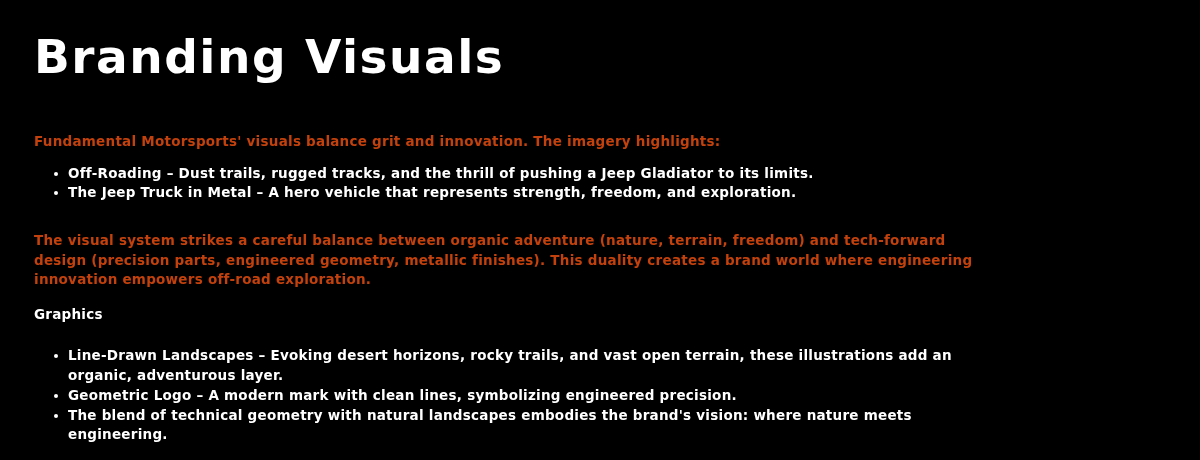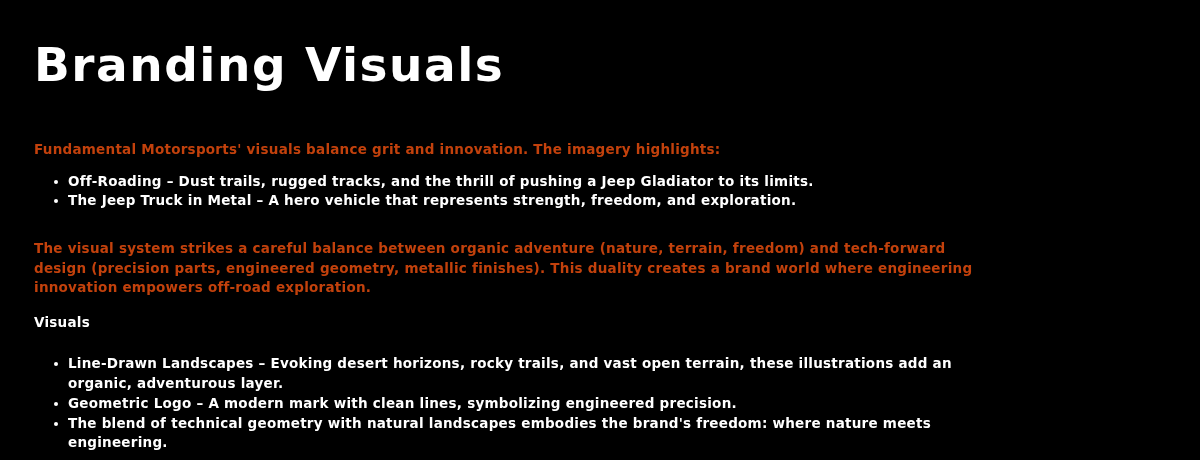--- a/index.html
+++ b/index.html
@@ -12,21 +12,21 @@
     height: 460px;
     overflow: hidden;
     font-family: "DejaVu Sans", sans-serif;
     color: #ffffff;
   }
   .page {
     position: relative;
     width: 1016px;
     height: 460px;
     box-sizing: border-box;
-    padding: 8px 34px;
+    padding: 0 34px;
   }
   .title {
     margin: 0;
     padding-top: 30px;
     font-family: "DejaVu Sans", sans-serif;
     font-size: 47px;
     font-weight: 700;
     letter-spacing: 1.5px;
     line-height: 1.15;
     color: #ffffff;
@@ -95,24 +95,24 @@
       <li>Off-Roading – Dust trails, rugged tracks, and the thrill of pushing a Jeep Gladiator to its limits.</li>
       <li>The Jeep Truck in Metal – A hero vehicle that represents strength, freedom, and exploration.</li>
     </ul>
 
     <div class="spacer-lg"></div>
 
     <p class="para wide">The visual system strikes a careful balance between organic adventure (nature, terrain, freedom) and tech-forward design (precision parts, engineered geometry, metallic finishes). This duality creates a brand world where engineering innovation empowers off-road exploration.</p>
 
     <div class="spacer-md"></div>
 
-    <p class="section-label">Visuals</p>
+    <p class="section-label">Graphics</p>
 
     <div class="spacer-sm"></div>
 
     <ul class="bullets">
       <li>Line-Drawn Landscapes – Evoking desert horizons, rocky trails, and vast open terrain, these illustrations add an organic, adventurous layer.</li>
       <li>Geometric Logo – A modern mark with clean lines, symbolizing engineered precision.</li>
-      <li>The blend of technical geometry with natural landscapes embodies the brand's freedom: where nature meets engineering.</li>
+      <li>The blend of technical geometry with natural landscapes embodies the brand's vision: where nature meets engineering.</li>
     </ul>
 
   </div>
 </div>
 
 </body></html>

